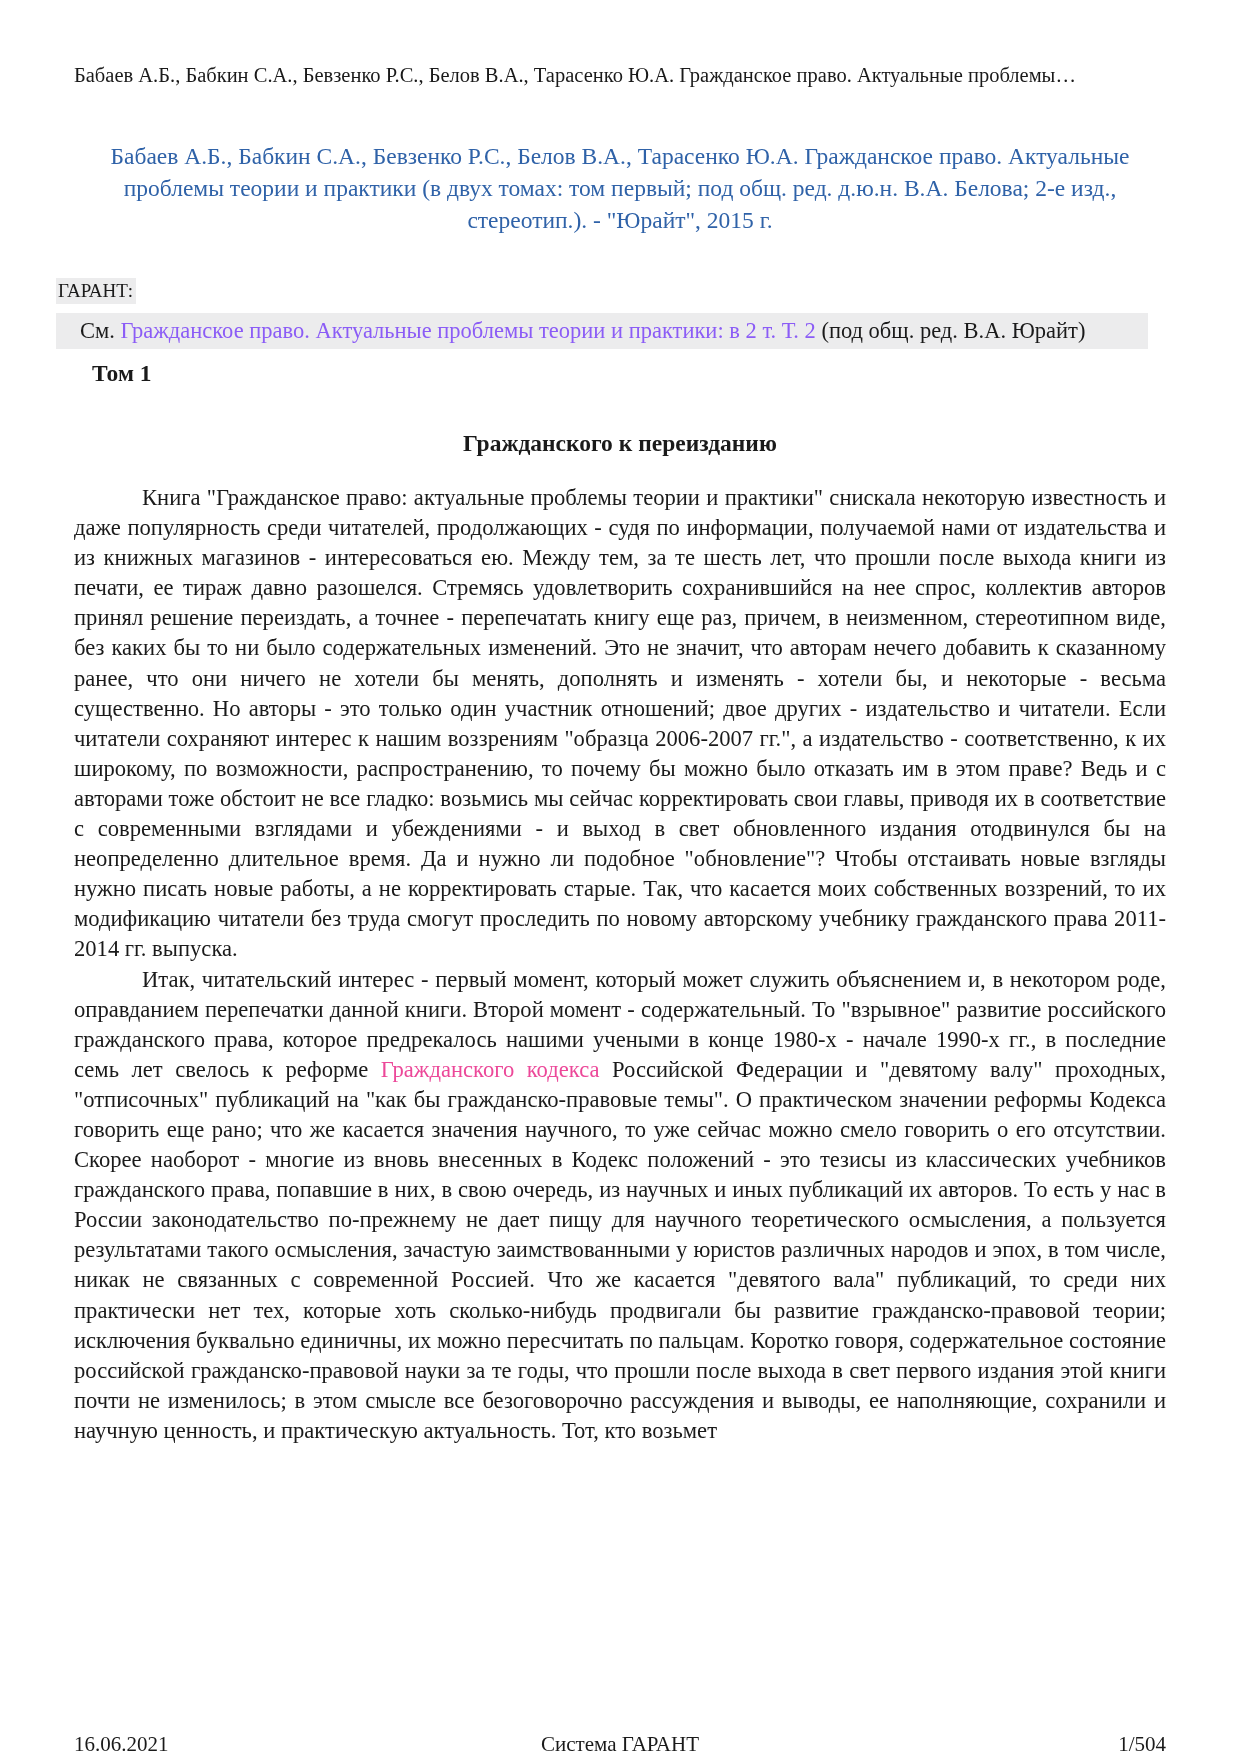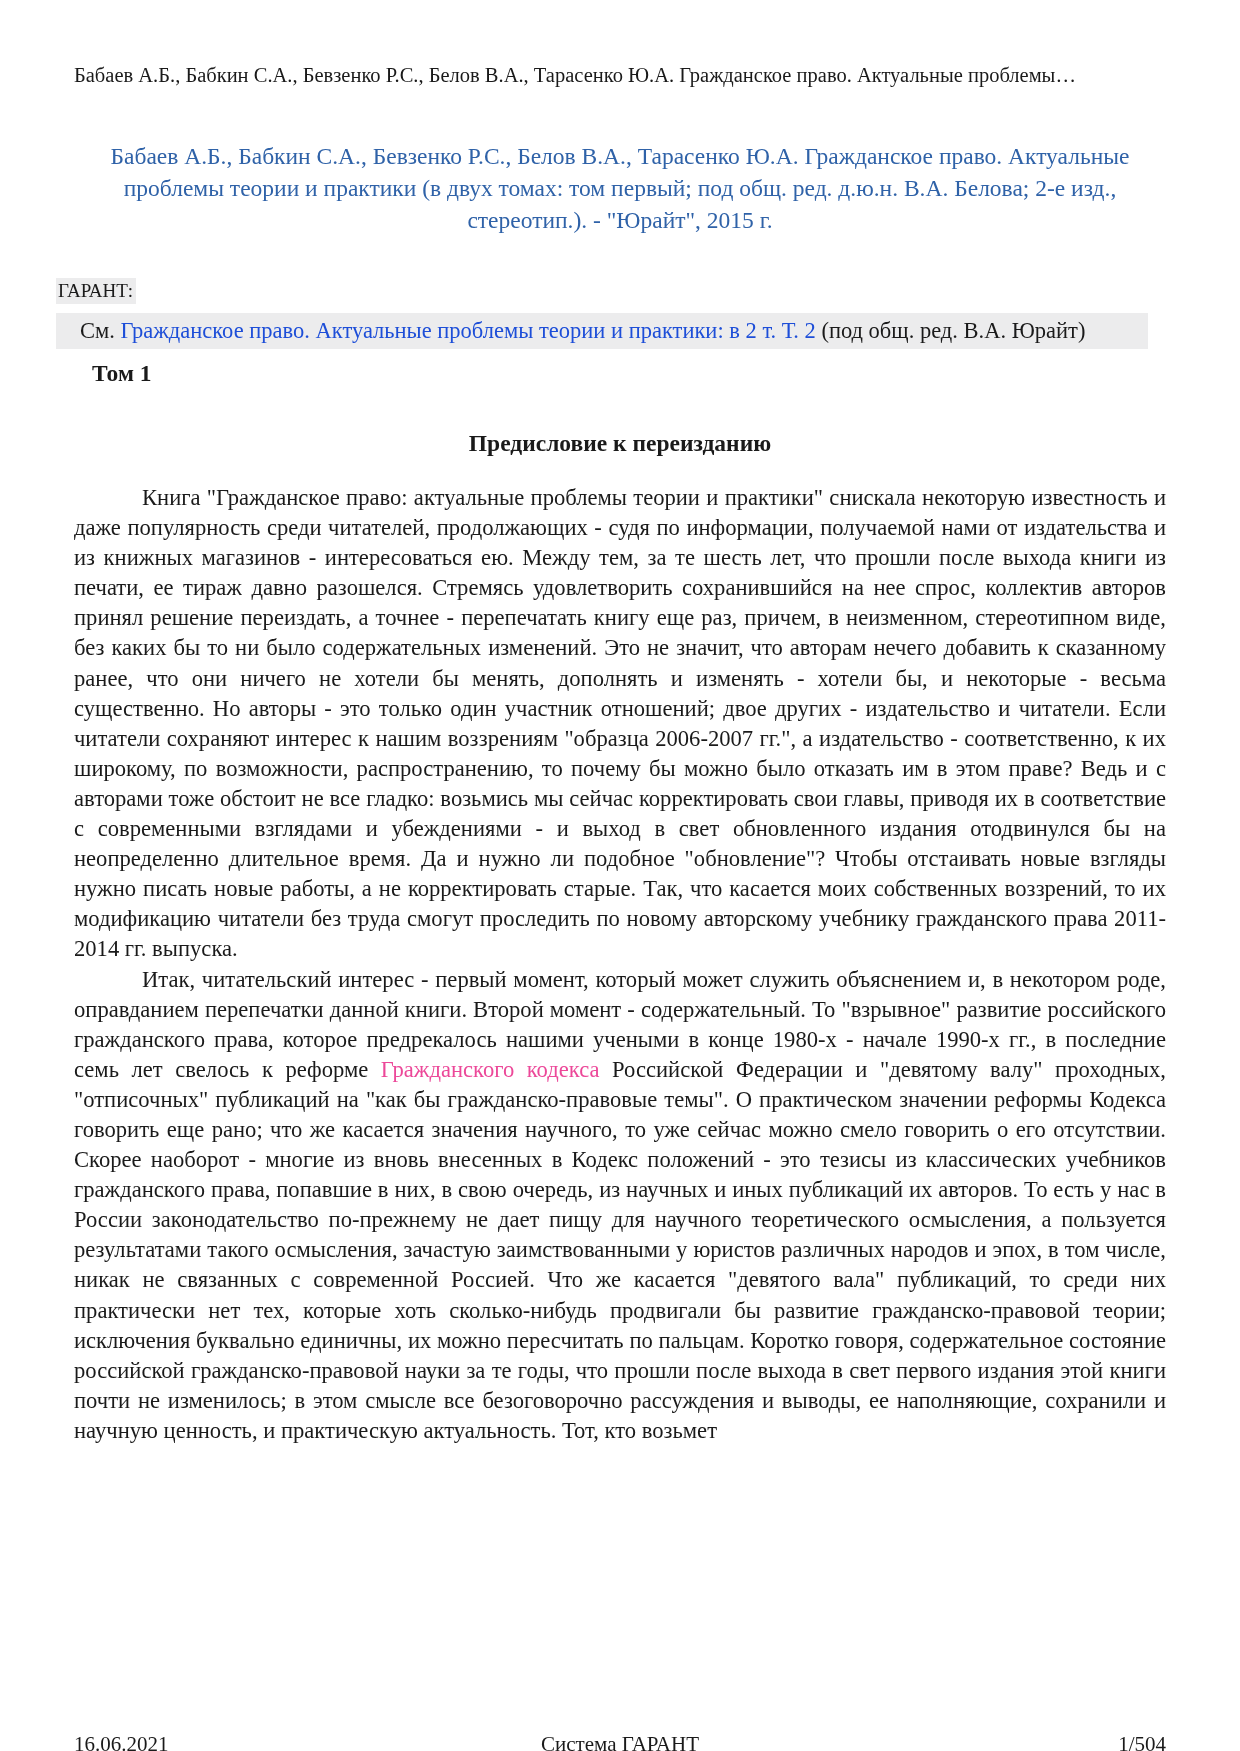--- a/index.html
+++ b/index.html
@@ -67,21 +67,21 @@
     background: #ececed;
     font-size: 22.5px;
     line-height: 32px;
     color: #1a1a1a;
     text-align: justify;
     text-indent: 22px;
     padding: 2px 2px 2px 2px;
     box-decoration-break: clone;
   }
   .garant-body .ln {
-    color: #1d4ed8;
+    color: #8b5cf6;
   }
 
   
   .vol-heading {
     position: absolute;
     top: 358px;
     left: 92px;
     width: 1056px;
     text-align: left;
     font-size: 23.5px;
@@ -146,21 +146,21 @@
 
   <div class="doc-title">Бабаев А.Б., Бабкин С.А., Бевзенко Р.С., Белов В.А., Тарасенко Ю.А. Гражданское право. Актуальные проблемы теории и практики (в двух томах: том первый; под общ. ред. д.ю.н. В.А. Белова; 2-е изд., стереотип.). - "Юрайт", 2015 г.</div>
 
   <div class="garant-block">
     <div class="garant-label">ГАРАНТ:</div>
     <div class="garant-body"><span>См. </span><span class="ln">Гражданское право. Актуальные проблемы теории и практики: в 2 т. Т. 2</span><span> (под общ. ред. В.А. Юрайт)</span></div>
   </div>
 
   <div class="vol-heading">Том 1</div>
 
-  <div class="section-heading">Предисловие к переизданию</div>
+  <div class="section-heading">Гражданского к переизданию</div>
 
   <div class="body-text">
     <p>Книга "Гражданское право: актуальные проблемы теории и практики" снискала некоторую известность и даже популярность среди читателей, продолжающих - судя по информации, получаемой нами от издательства и из книжных магазинов - интересоваться ею. Между тем, за те шесть лет, что прошли после выхода книги из печати, ее тираж давно разошелся. Стремясь удовлетворить сохранившийся на нее спрос, коллектив авторов принял решение переиздать, а точнее - перепечатать книгу еще раз, причем, в неизменном, стереотипном виде, без каких бы то ни было содержательных изменений. Это не значит, что авторам нечего добавить к сказанному ранее, что они ничего не хотели бы менять, дополнять и изменять - хотели бы, и некоторые - весьма существенно. Но авторы - это только один участник отношений; двое других - издательство и читатели. Если читатели сохраняют интерес к нашим воззрениям "образца 2006-2007 гг.", а издательство - соответственно, к их широкому, по возможности, распространению, то почему бы можно было отказать им в этом праве? Ведь и с авторами тоже обстоит не все гладко: возьмись мы сейчас корректировать свои главы, приводя их в соответствие с современными взглядами и убеждениями - и выход в свет обновленного издания отодвинулся бы на неопределенно длительное время. Да и нужно ли подобное "обновление"? Чтобы отстаивать новые взгляды нужно писать новые работы, а не корректировать старые. Так, что касается моих собственных воззрений, то их модификацию читатели без труда смогут проследить по новому авторскому учебнику гражданского права 2011-2014 гг. выпуска.</p>
     <p><span>Итак, читательский интерес - первый момент, который может служить объяснением и, в некотором роде, оправданием перепечатки данной книги. Второй момент - содержательный. То "взрывное" развитие российского гражданского права, которое предрекалось нашими учеными в конце 1980-х - начале 1990-х гг., в последние семь лет свелось к реформе </span><span class="ln">Гражданского кодекса</span><span> Российской Федерации и "девятому валу" проходных, "отписочных" публикаций на "как бы гражданско-правовые темы". О практическом значении реформы Кодекса говорить еще рано; что же касается значения научного, то уже сейчас можно смело говорить о его отсутствии. Скорее наоборот - многие из вновь внесенных в Кодекс положений - это тезисы из классических учебников гражданского права, попавшие в них, в свою очередь, из научных и иных публикаций их авторов. То есть у нас в России законодательство по-прежнему не дает пищу для научного теоретического осмысления, а пользуется результатами такого осмысления, зачастую заимствованными у юристов различных народов и эпох, в том числе, никак не связанных с современной Россией. Что же касается "девятого вала" публикаций, то среди них практически нет тех, которые хоть сколько-нибудь продвигали бы развитие гражданско-правовой теории; исключения буквально единичны, их можно пересчитать по пальцам. Коротко говоря, содержательное состояние российской гражданско-правовой науки за те годы, что прошли после выхода в свет первого издания этой книги почти не изменилось; в этом смысле все безоговорочно рассуждения и выводы, ее наполняющие, сохранили и научную ценность, и практическую актуальность. Тот, кто возьмет</span></p>
   </div>
 
   <div class="footer">
     <span class="f-left">16.06.2021</span>
     <span class="f-center">Система ГАРАНТ</span>
     <span class="f-right">1/504</span>

